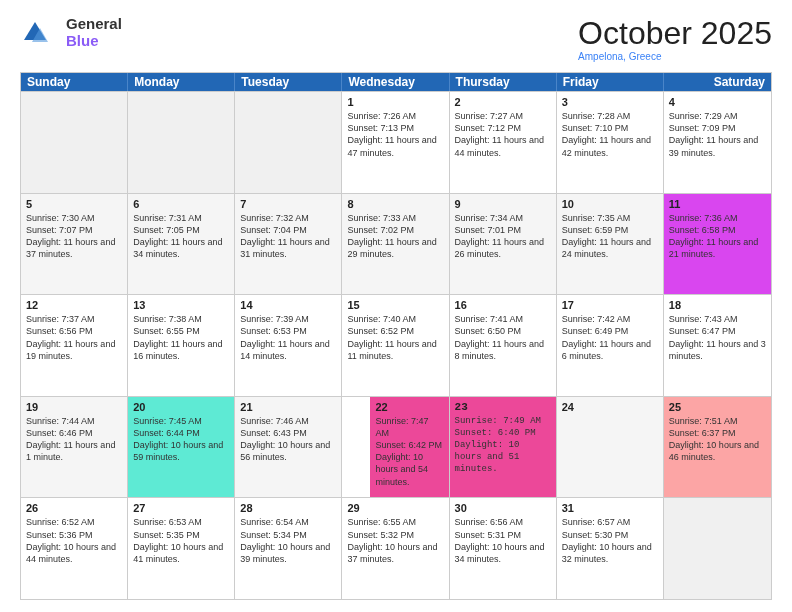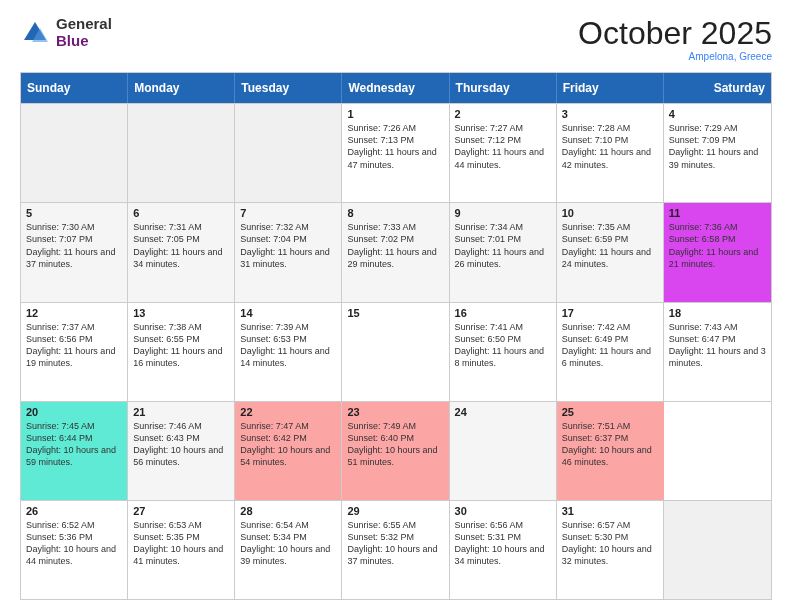--- a/index.html
+++ b/index.html
@@ -19,43 +19,43 @@
     }
     .header {
       display: flex;
       justify-content: space-between;
       align-items: flex-start;
       margin-bottom: 10px;
     }
     .logo {
       display: flex;
       align-items: center;
-      gap: 6px;
+      gap: 16px;
     }
     .logo-text {
       display: flex;
       flex-direction: column;
       line-height: 1.1;
     }
     .logo-general {
       font-size: 15px;
       font-weight: bold;
       color: #333;
     }
     .logo-blue {
       font-size: 15px;
       font-weight: bold;
-      color: #701a75;
+      color: #8b5cf6;
     }
     .logo-icon {
       width: 30px;
       height: 30px;
     }
     .title-block {
-      text-align: right;
+      text-align: left;
     }
     .title-month {
       font-size: 32px;
       font-weight: normal;
       color: #222;
       line-height: 1.1;
     }
     .title-location {
       font-size: 10px;
       color: #3b82f6;
@@ -68,21 +68,21 @@
     }
     .cal-header-row {
       display: grid;
       grid-template-columns: repeat(7, 1fr);
       background: #2267b5;
     }
     .cal-header-cell {
       color: #fff;
       font-size: 12px;
       font-weight: bold;
-      padding: 8px 6px;
+      padding: 2px 6px;
       text-align: left;
       border-right: 1px solid #4a85c9;
     }
     .cal-header-cell:last-child { border-right: none; text-align: right; }
     .cal-body {
       flex: 1;
       display: flex;
       flex-direction: column;
     }
     .cal-week {
@@ -233,20 +233,23 @@
 Daylight: 11 hours and 16 minutes.</div>
           </div>
           <div class="cal-cell">
             <div class="day-num">14</div>
             <div class="day-info" style="white-space: pre-line;">Sunrise: 7:39 AM
 Sunset: 6:53 PM
 Daylight: 11 hours and 14 minutes.</div>
           </div>
           <div class="cal-cell">
             <div class="day-num">15</div>
+            <div class="day-info" style="white-space: pre-line;">Sunrise: 7:40 AM
+Sunset: 6:52 PM
+Daylight: 11 hours and 11 minutes.</div>
           </div>
           <div class="cal-cell">
             <div class="day-num">16</div>
             <div class="day-info" style="white-space: pre-line;">Sunrise: 7:41 AM
 Sunset: 6:50 PM
 Daylight: 11 hours and 8 minutes.</div>
           </div>
           <div class="cal-cell">
             <div class="day-num">17</div>
             <div class="day-info" style="white-space: pre-line;">Sunrise: 7:42 AM
@@ -254,39 +257,45 @@
 Daylight: 11 hours and 6 minutes.</div>
           </div>
           <div class="cal-cell">
             <div class="day-num">18</div>
             <div class="day-info" style="white-space: pre-line;">Sunrise: 7:43 AM
 Sunset: 6:47 PM
 Daylight: 11 hours and 3 minutes.</div>
           </div>
         </div>
         <div class="cal-week">
+          <div class="cal-cell" style="background: rgb(245, 245, 245);">
+            <div class="day-num">19</div>
+            <div class="day-info" style="white-space: pre-line;">Sunrise: 7:44 AM
+Sunset: 6:46 PM
+Daylight: 11 hours and 1 minute.</div>
+          </div>
           <div class="cal-cell" style="background: #5eead4;">
             <div class="day-num">20</div>
             <div class="day-info" style="white-space: pre-line;">Sunrise: 7:45 AM
 Sunset: 6:44 PM
 Daylight: 10 hours and 59 minutes.</div>
           </div>
           <div class="cal-cell" style="background: rgb(245, 245, 245);">
             <div class="day-num">21</div>
             <div class="day-info" style="white-space: pre-line;">Sunrise: 7:46 AM
 Sunset: 6:43 PM
 Daylight: 10 hours and 56 minutes.</div>
           </div>
-          <div class="cal-cell" style="background: #fca5a5;">
+          <div class="cal-cell" style="background: #ec4899; margin-left: 28px;">
             <div class="day-num">22</div>
             <div class="day-info" style="white-space: pre-line;">Sunrise: 7:47 AM
 Sunset: 6:42 PM
 Daylight: 10 hours and 54 minutes.</div>
           </div>
-          <div class="cal-cell" style="background: #fca5a5;">
+          <div class="cal-cell" style="background: #ec4899; font-family: Liberation Mono, monospace;">
             <div class="day-num">23</div>
             <div class="day-info" style="white-space: pre-line;">Sunrise: 7:49 AM
 Sunset: 6:40 PM
 Daylight: 10 hours and 51 minutes.</div>
           </div>
           <div class="cal-cell" style="background: rgb(245, 245, 245);">
             <div class="day-num">24</div>
           </div>
           <div class="cal-cell" style="background: #fca5a5;">
             <div class="day-num">25</div>

